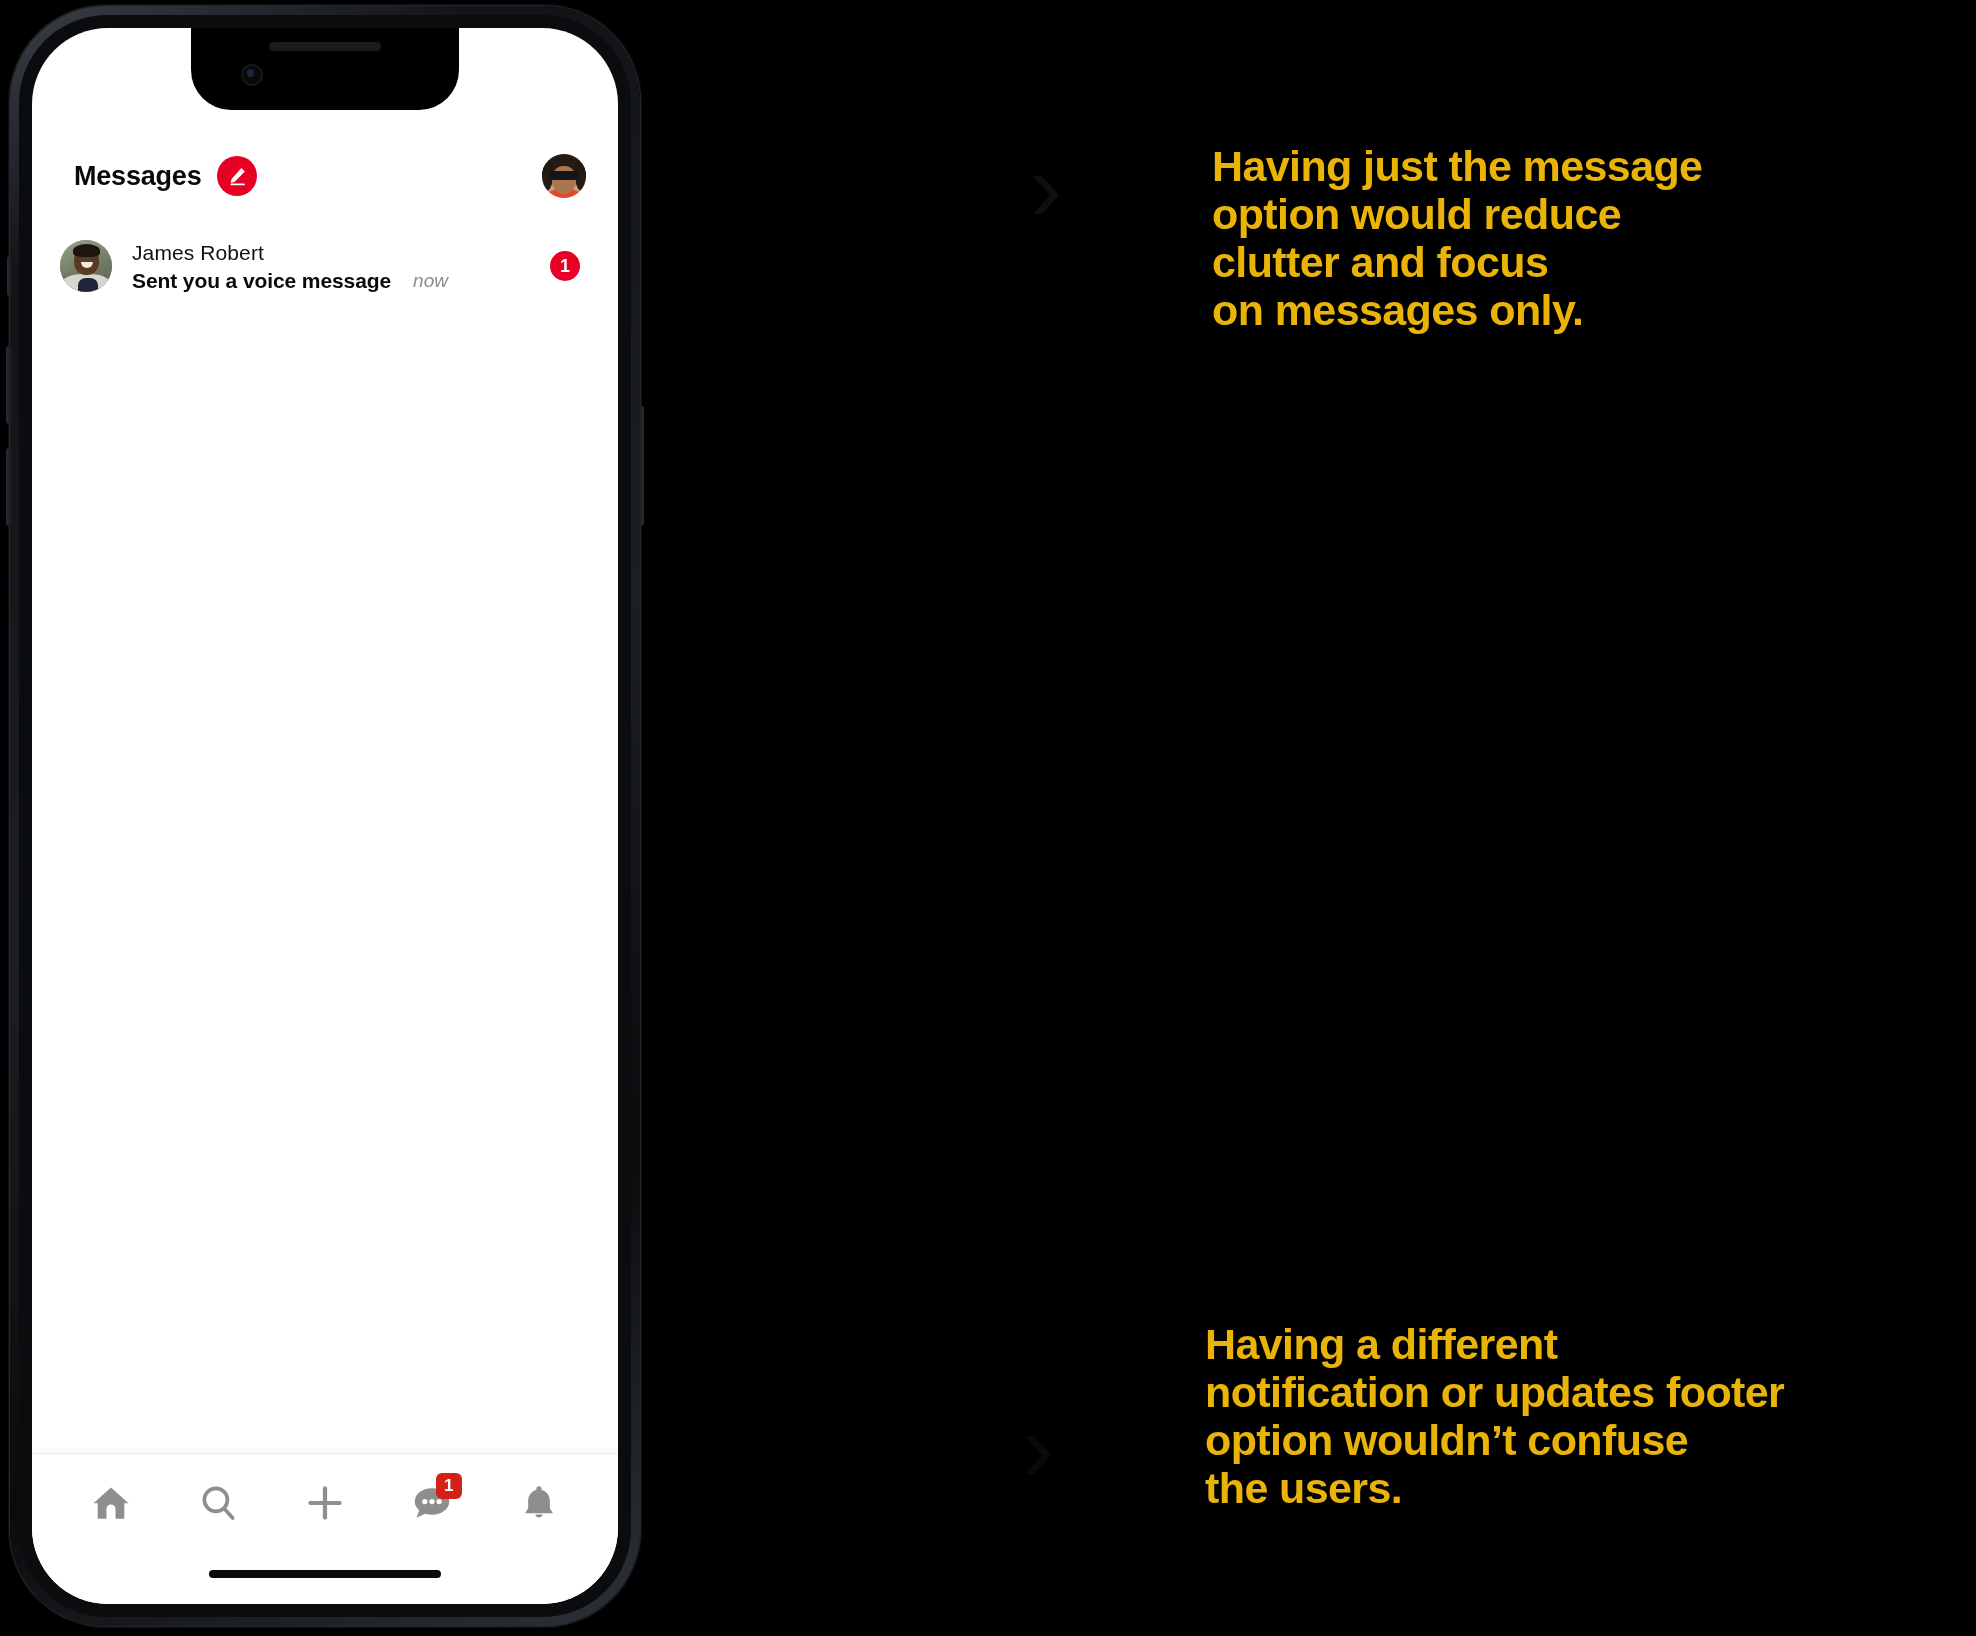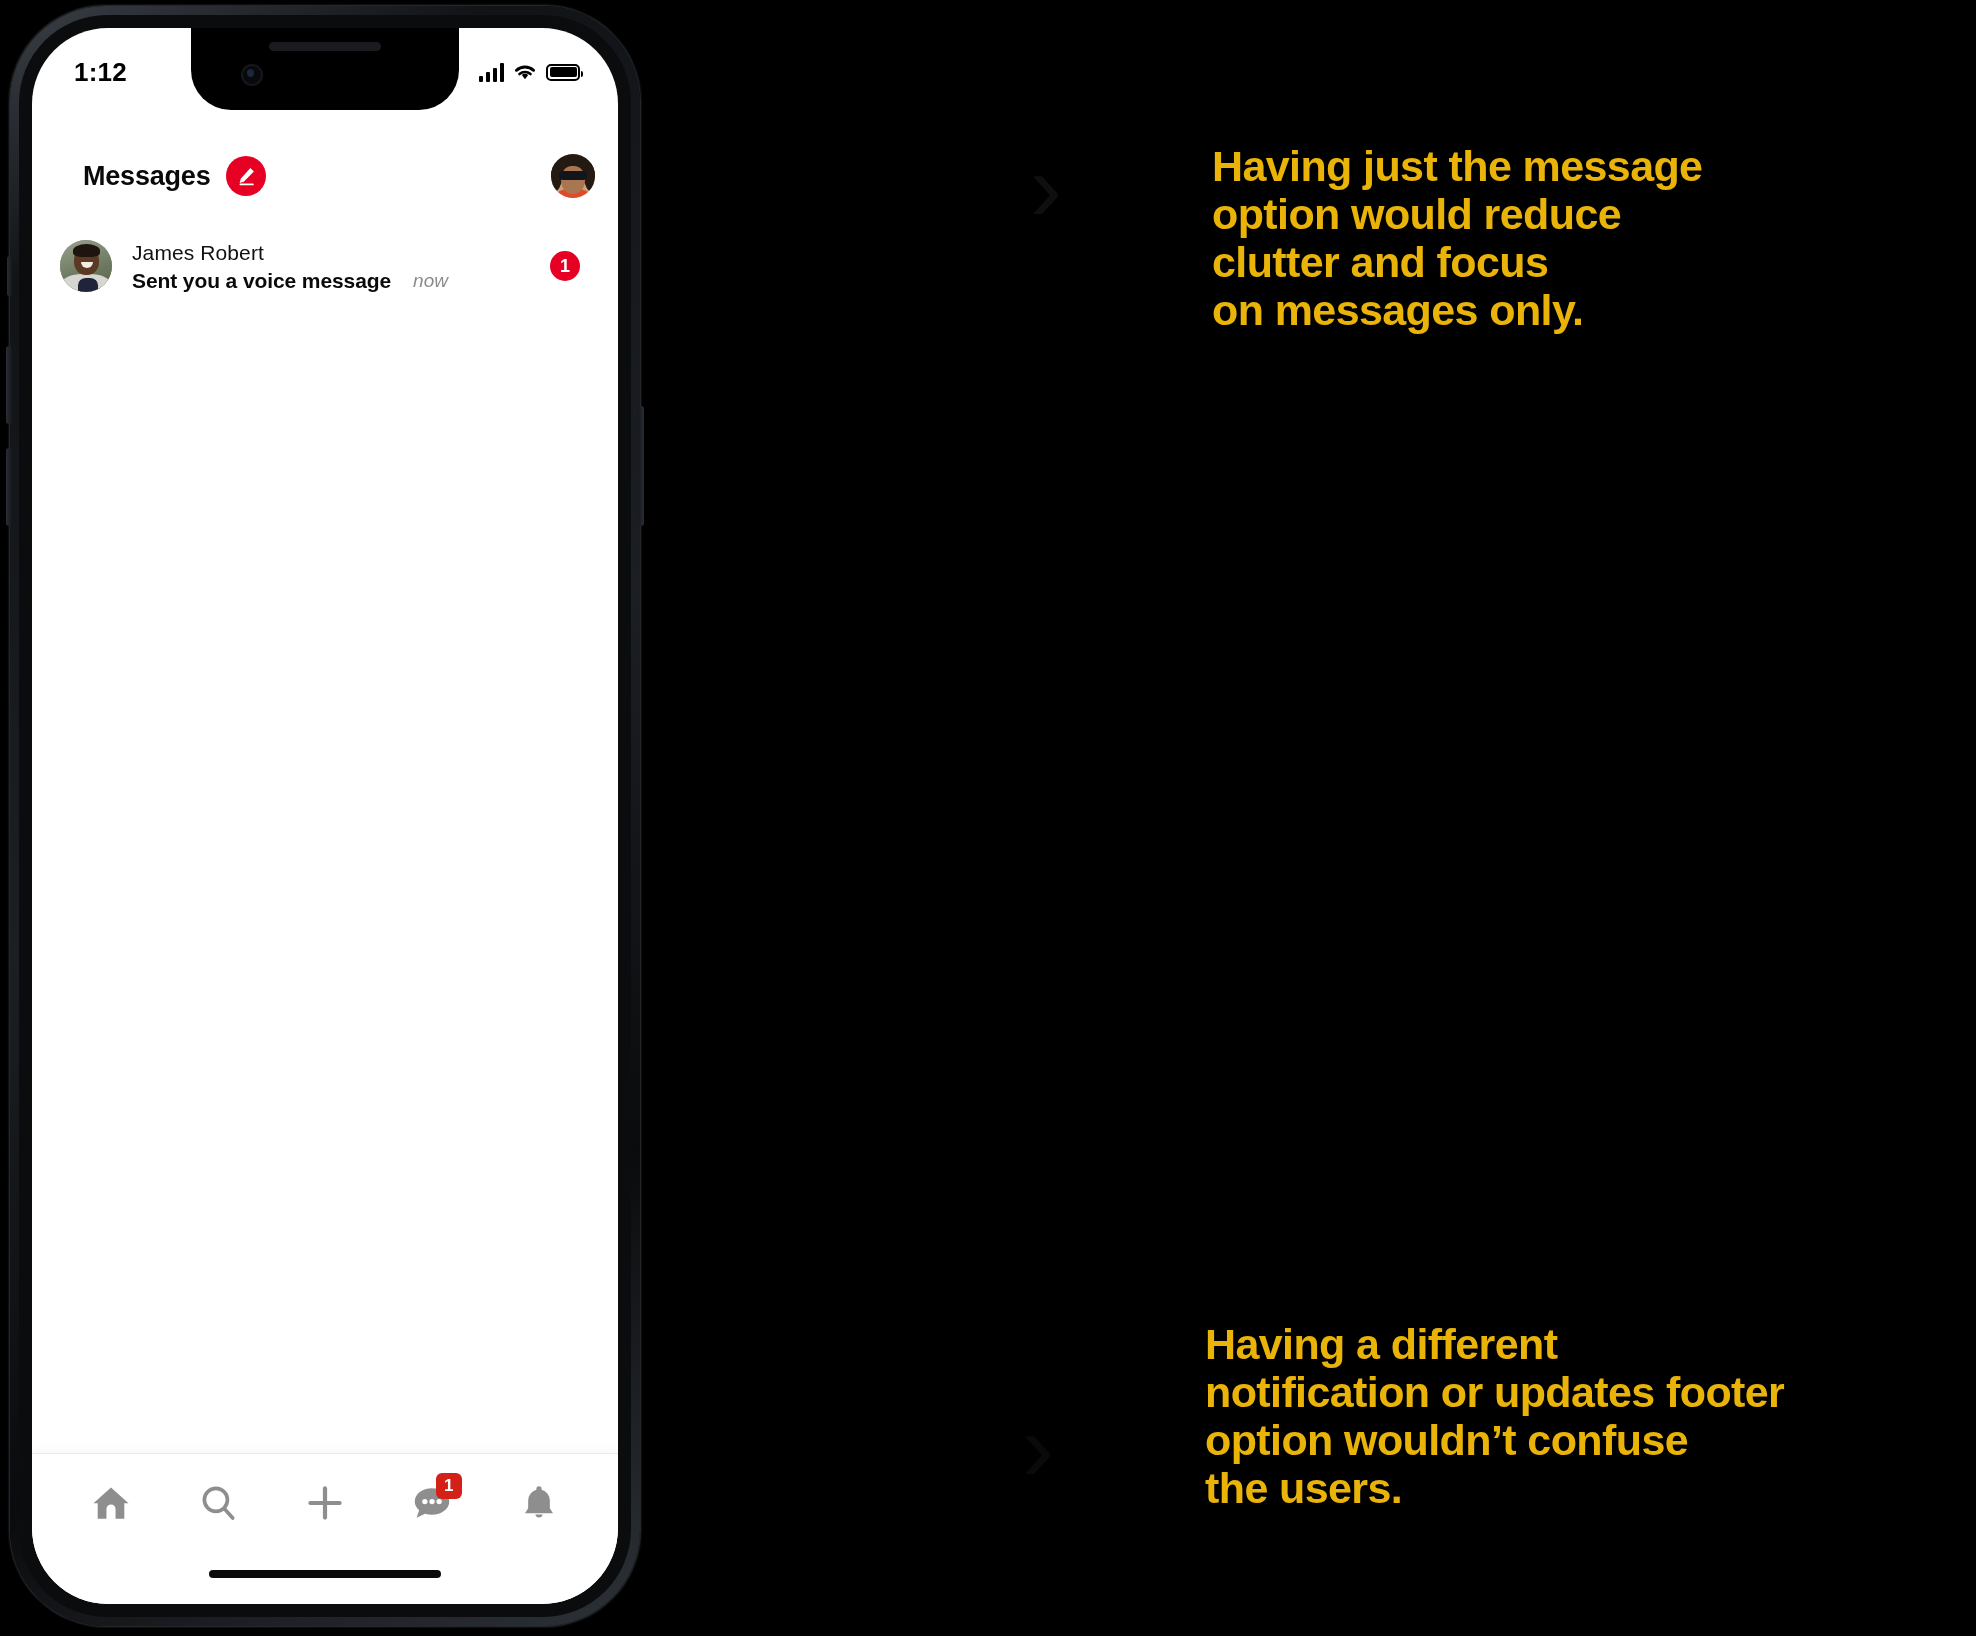--- a/index.html
+++ b/index.html
@@ -170,21 +170,21 @@
     display: block;
     width: 100%;
     height: 100%;
     background: #000;
     border-radius: 2px;
   }
 
   
   .app-header {
     position: absolute;
-    left: 9px;
+    left: 0;
     top: 108px;
     width: 100%;
     height: 80px;
     display: flex;
     align-items: center;
     justify-content: space-between;
     padding: 0 32px 0 42px;
     box-sizing: border-box;
   }
   .header-left {
@@ -457,39 +457,20 @@
   <div class="btn-side btn-voldn"></div>
   <div class="btn-side btn-power"></div>
 
   <div class="phone-screen">
 
     <div class="notch">
       <div class="speaker"></div>
       <div class="camera"></div>
     </div>
 
-    <div class="statusbar">
-      <div class="status-time">1:12</div>
-      <div class="status-icons">
-        <span class="signal-bars">
-          <i></i>
-            <i></i>
-            <i></i>
-            <i></i>
-        </span>
-        <svg width="24" height="18" viewBox="0 0 24 18">
-          <path d="M12 16.2 L15.2 11.9 A5.2 5.2 0 0 0 8.8 11.9 Z" fill="#000"></path>
-          <path d="M3.4 7.3 A13 13 0 0 1 20.6 7.3" stroke="#000" stroke-width="2.9" fill="none" stroke-linecap="round"></path>
-          <path d="M6.5 11.0 A8.6 8.6 0 0 1 17.5 11.0" stroke="#000" stroke-width="2.7" fill="none" stroke-linecap="round"></path>
-        </svg>
-        <span class="battery">
-            <i></i>
-          </span>
-      </div>
-    </div>
 
     <div class="app-header">
       <div class="header-left">
         <div class="header-title">Messages</div>
         <div class="compose-btn">
           <svg width="22" height="22" viewBox="0 0 24 24">
             <path d="M16.8 3.4 L20.6 7.2 L9.6 18.2 L5 19.6 L6.3 14.9 Z" fill="#ffffff"></path>
             <rect x="5" y="20.1" width="15.5" height="2.1" rx="1" fill="#ffffff"></rect>
           </svg>
         </div>

